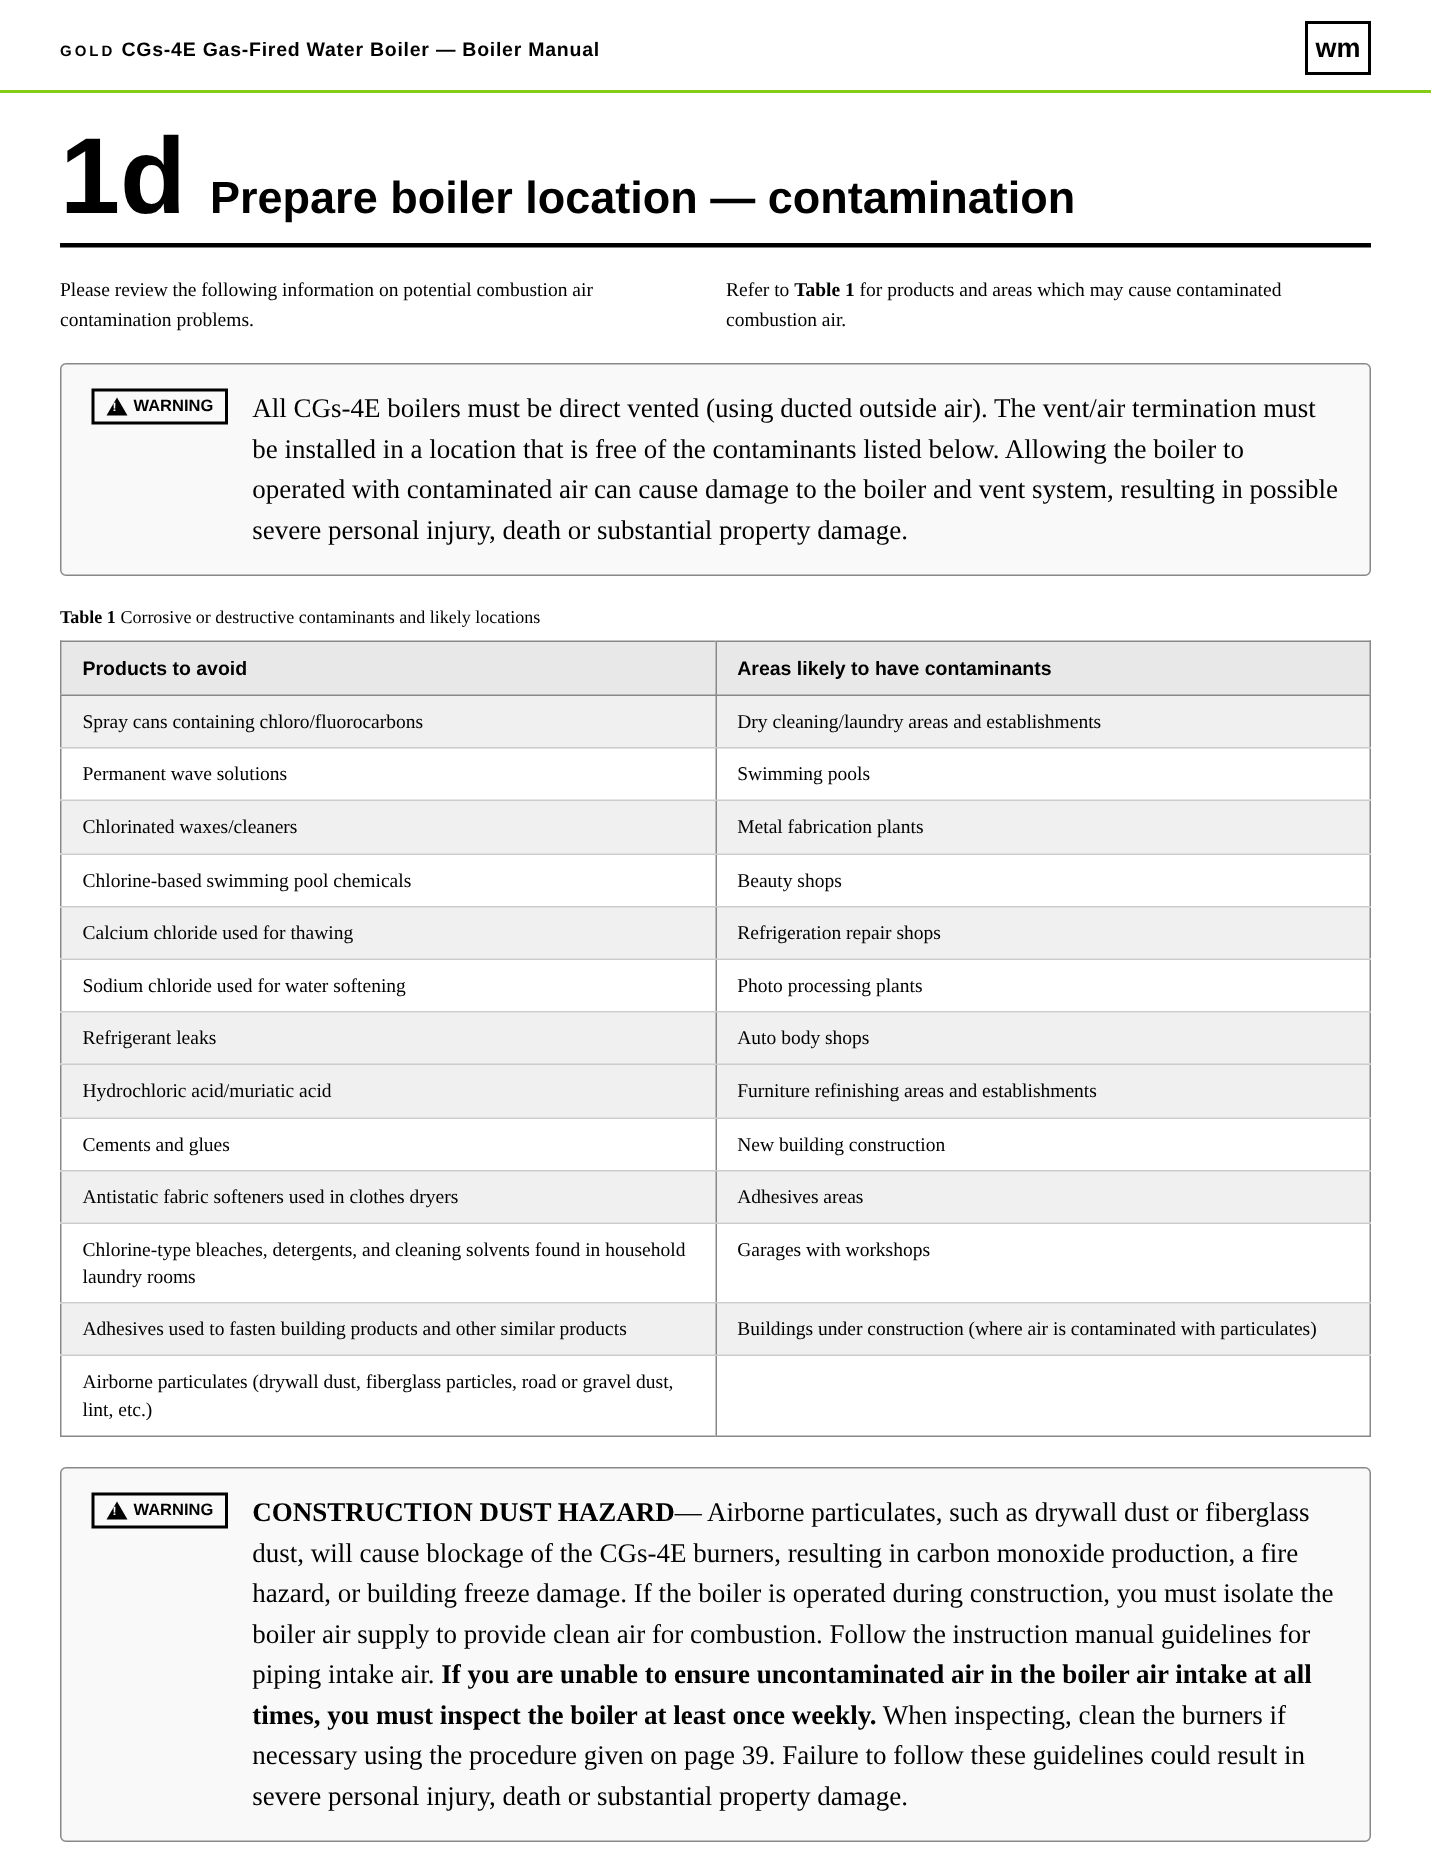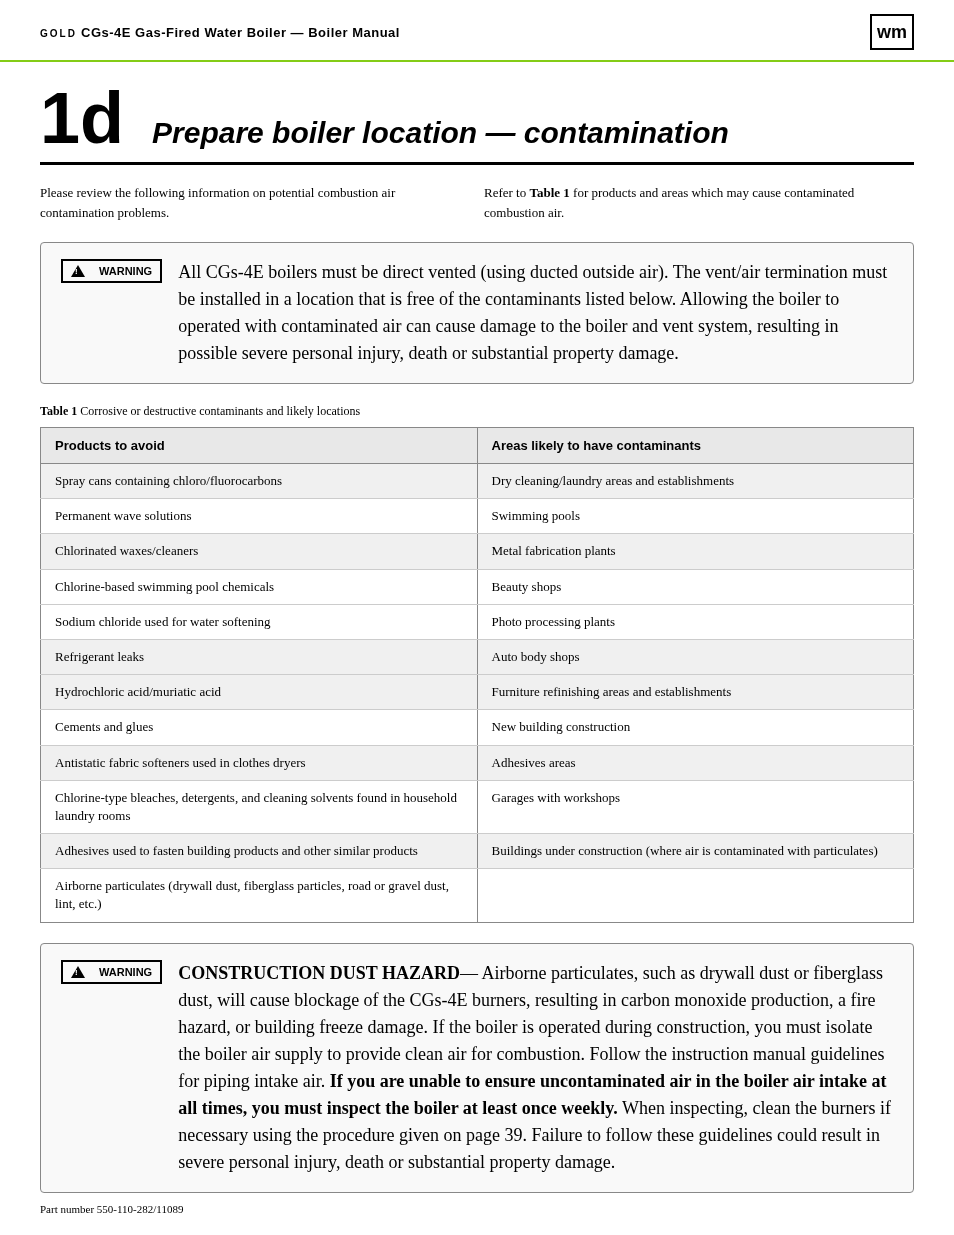--- a/index.html
+++ b/index.html
@@ -63,38 +63,37 @@
 
     
     .main-content {
       padding: 20px 40px 20px 40px;
     }
 
     
     .section-heading {
       display: flex;
       align-items: baseline;
-      gap: 28px;
+      gap: 16px;
       margin-bottom: 18px;
       border-bottom: 3px solid #000;
       padding-bottom: 8px;
     }
 
     .section-number {
       font-size: 72px;
       font-weight: bold;
       font-family: Arial, Helvetica, sans-serif;
       line-height: 1;
     }
 
     .section-title {
       font-size: 30px;
       font-weight: bold;
       font-family: Arial, Helvetica, sans-serif;
-      font-style: italic;
     }
 
     
     .intro-row {
       display: flex;
       gap: 14px;
       margin-bottom: 20px;
     }
 
     .intro-left, .intro-right {
@@ -117,21 +116,21 @@
 
     .warning-badge {
       border: 2px solid #000;
       padding: 4px 8px;
       font-family: Arial, sans-serif;
       font-size: 11px;
       font-weight: bold;
       white-space: nowrap;
       display: flex;
       align-items: center;
-      gap: 14px;
+      gap: 4px;
       min-width: 85px;
       justify-content: center;
     }
 
     .warning-badge .triangle {
       display: inline-block;
       width: 0;
       height: 0;
       border-left: 7px solid transparent;
       border-right: 7px solid transparent;
@@ -277,20 +276,24 @@
             <td class="col-right">Swimming pools</td>
           </tr>
           <tr class="table-row-shaded">
             <td class="col-left">Chlorinated waxes/cleaners</td>
             <td class="col-right">Metal fabrication plants</td>
           </tr>
           <tr>
             <td class="col-left">Chlorine-based swimming pool chemicals</td>
             <td class="col-right">Beauty shops</td>
           </tr>
+          <tr class="table-row-shaded">
+            <td class="col-left">Calcium chloride used for thawing</td>
+            <td class="col-right">Refrigeration repair shops</td>
+          </tr>
           <tr>
             <td class="col-left">Sodium chloride used for water softening</td>
             <td class="col-right">Photo processing plants</td>
           </tr>
           <tr class="table-row-shaded">
             <td class="col-left">Refrigerant leaks</td>
             <td class="col-right">Auto body shops</td>
           </tr>
           <tr class="table-row-shaded">
             <td class="col-left">Hydrochloric acid/muriatic acid</td>

